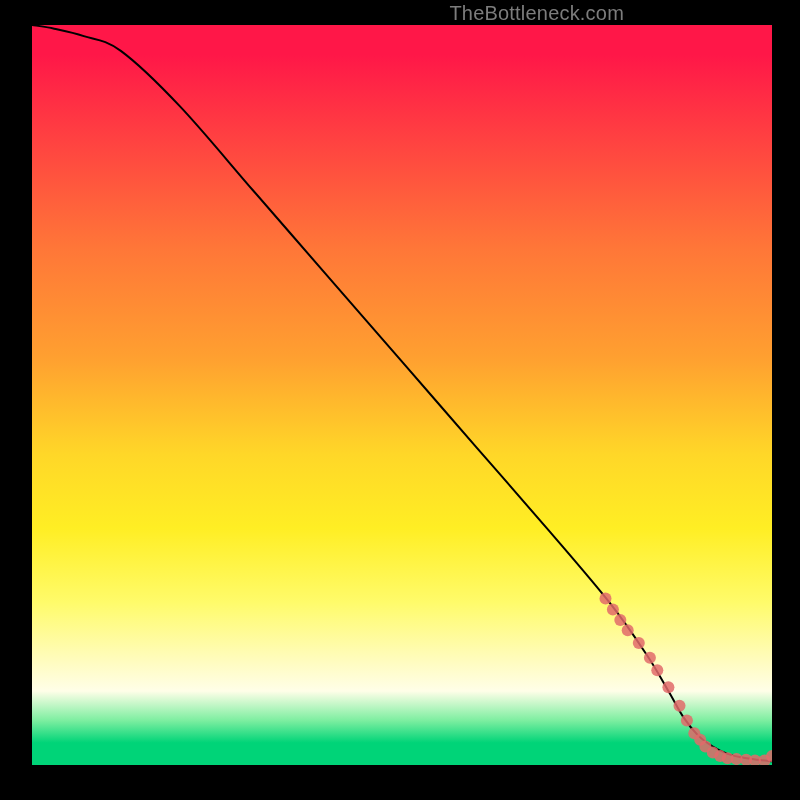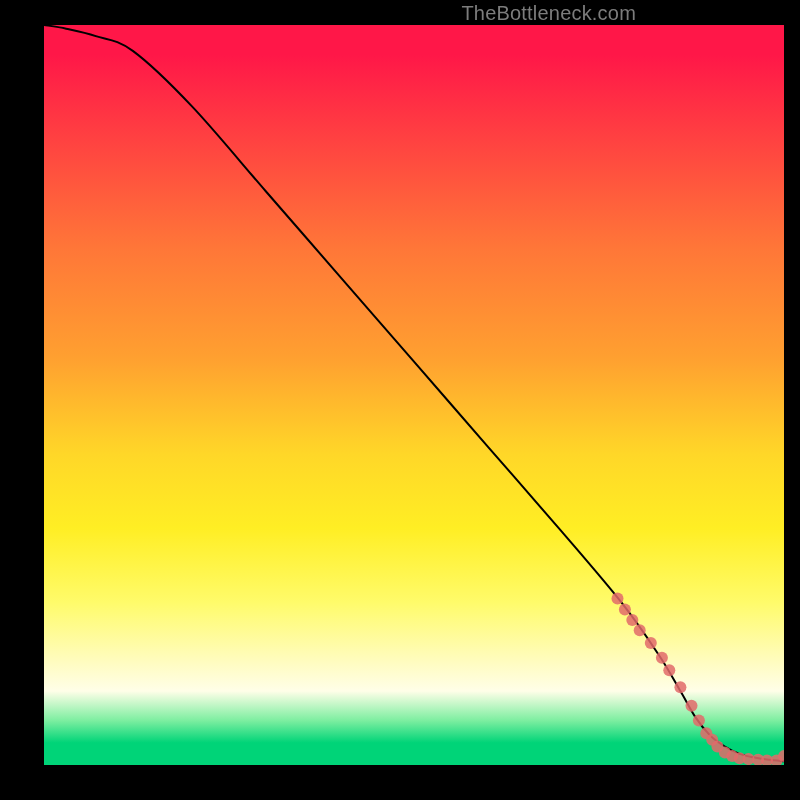--- a/index.html
+++ b/index.html
@@ -8,21 +8,20 @@
     width: 800px;
     height: 800px;
     background: #000;
     overflow: hidden;
     font-family: Arial, Helvetica, sans-serif;
   }
   .stage {
     position: relative;
     width: 648px;
     height: 800px;
-    margin-left: 12px;
   }
   .plot {
     position: absolute;
     left: 32px;
     top: 25px;
     width: 740px;
     height: 740px;
     overflow: hidden;
   }
   .gradient {

